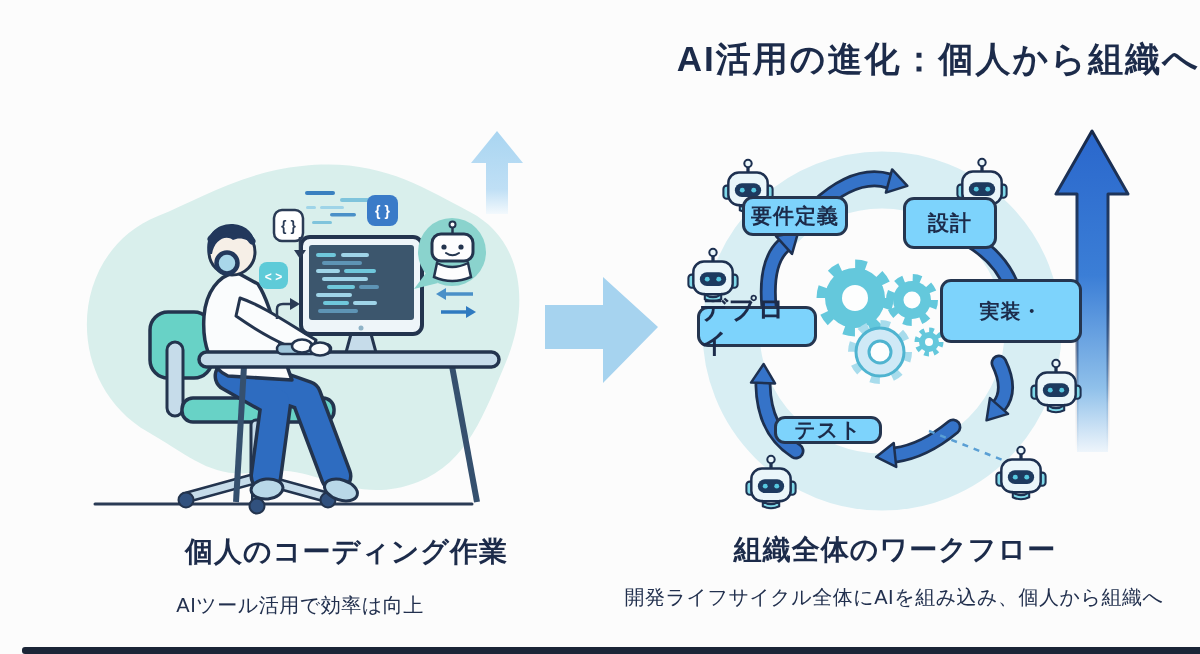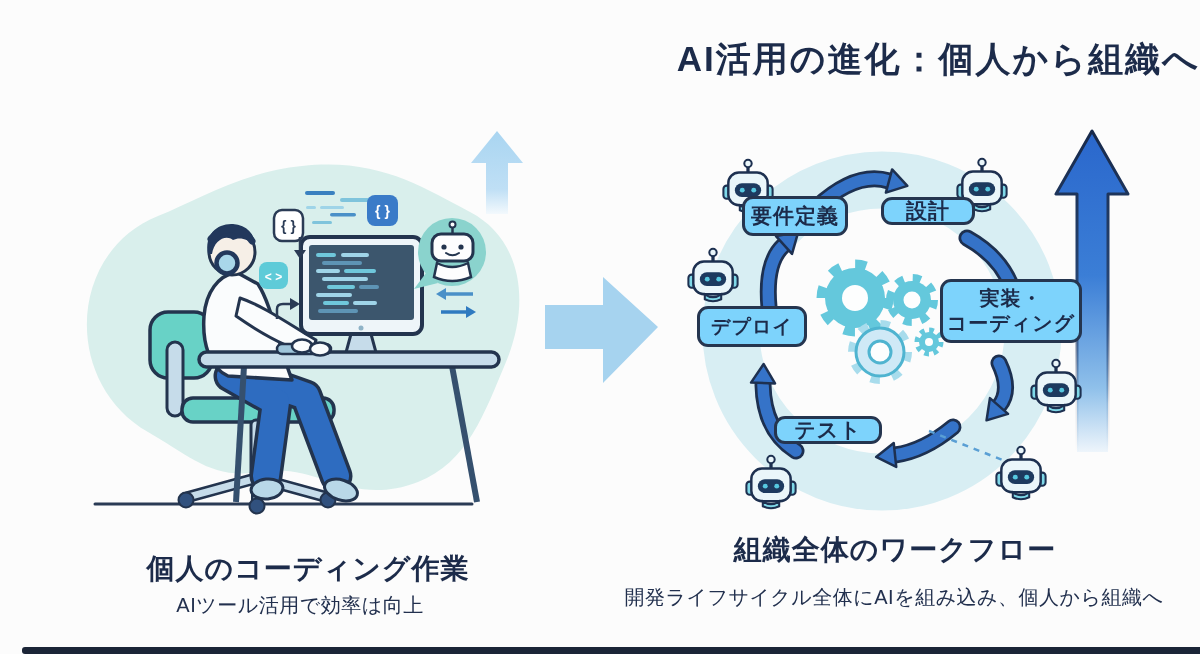--- a/index.html
+++ b/index.html
@@ -30,40 +30,39 @@
   .bottom-bar{
     left:22px;top:647px;width:1178px;height:7px;background:#1b2537;
     border-radius:3px 0 0 3px;z-index:2;
   }
 </style>
 </head>
 <body>
 
 <div class="abs title">AI活用の進化：個人から組織へ</div>
 
-<div class="abs caption" style="left:108px;top:550px;width:400px;">個人のコーディング作業</div>
+<div class="abs caption" style="left:108px;top:533px;width:400px;text-align:right;">個人のコーディング作業</div>
 <div class="abs subcaption" style="left:100px;top:592px;width:400px;">AIツール活用で効率は向上</div>
 
 <div class="abs caption" style="left:690px;top:531px;width:410px;">組織全体のワークフロー</div>
 <div class="abs subcaption" style="left:588px;top:584px;width:612px;">開発ライフサイクル全体にAIを組み込み、個人から組織へ</div>
 
 <div class="step-box" style="left:742px;top:196px;width:106px;height:40px;font-size:21px;">
   <span>要件定義</span>
 </div>
-<div class="step-box" style="left:881px;top:197px;width:94px;height:28px;font-size:21px;">
+<div class="step-box" style="left:903px;top:197px;width:94px;height:52px;font-size:21px;">
   <span>設計</span>
 </div>
 <div class="step-box" style="left:940px;top:279px;width:142px;height:64px;font-size:20px;">
   <span>実装・</span>
-  <span>コーディング</span>
 </div>
 <div class="step-box" style="left:774px;top:416px;width:108px;height:28px;font-size:21px;">
   <span>テスト</span>
 </div>
-<div class="step-box" style="left:697px;top:306px;width:110px;height:41px;font-size:19px;">
+<div class="step-box" style="left:697px;top:306px;width:120px;height:41px;font-size:27px;">
   <span>デプロイ</span>
 </div>
 
 <div class="abs bottom-bar"></div>
 
 <svg id="scene" width="1200" height="654" viewBox="0 0 1200 654">
   <defs>
     <g id="robot">
       <rect x="-2" y="-34" width="4" height="10" rx="2" fill="#1d3050"></rect>
       <circle cx="0" cy="-36" r="4.5" fill="#eaf6fa" stroke="#1d3050" stroke-width="2.5"></circle>

